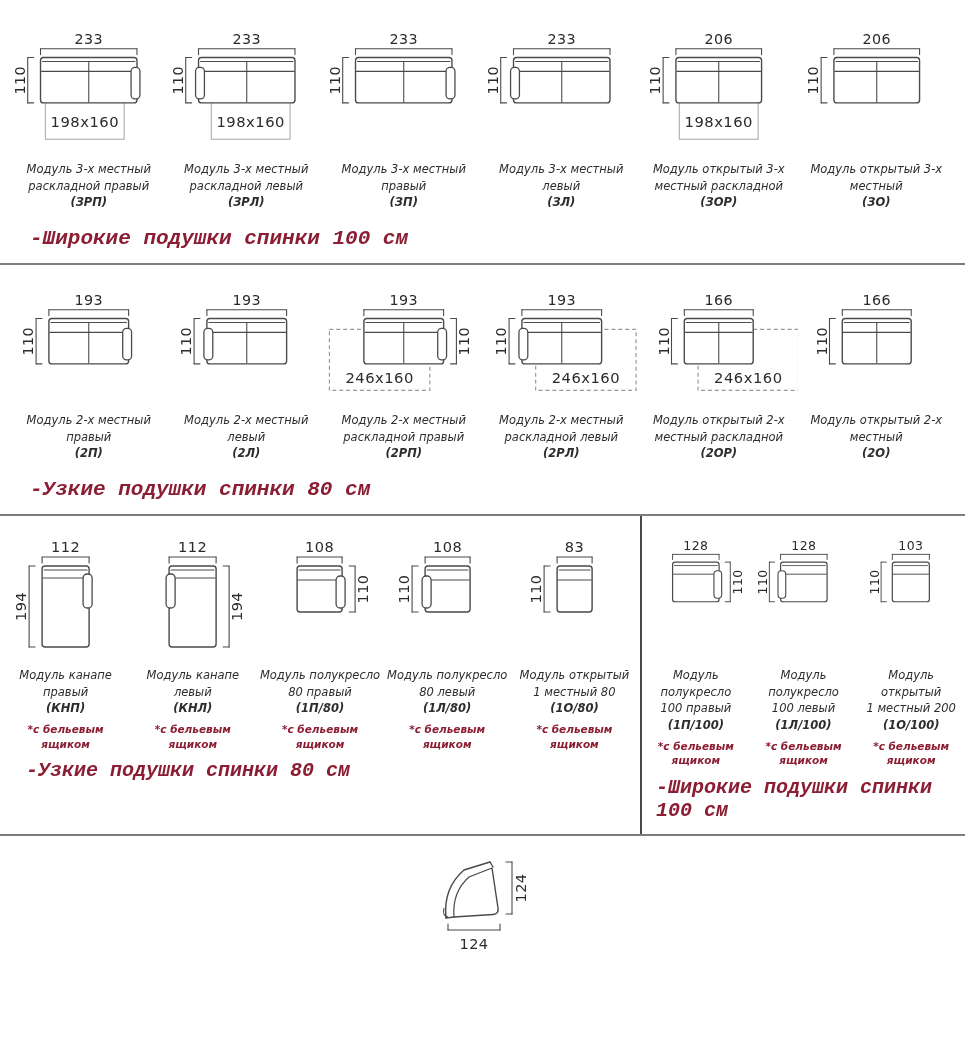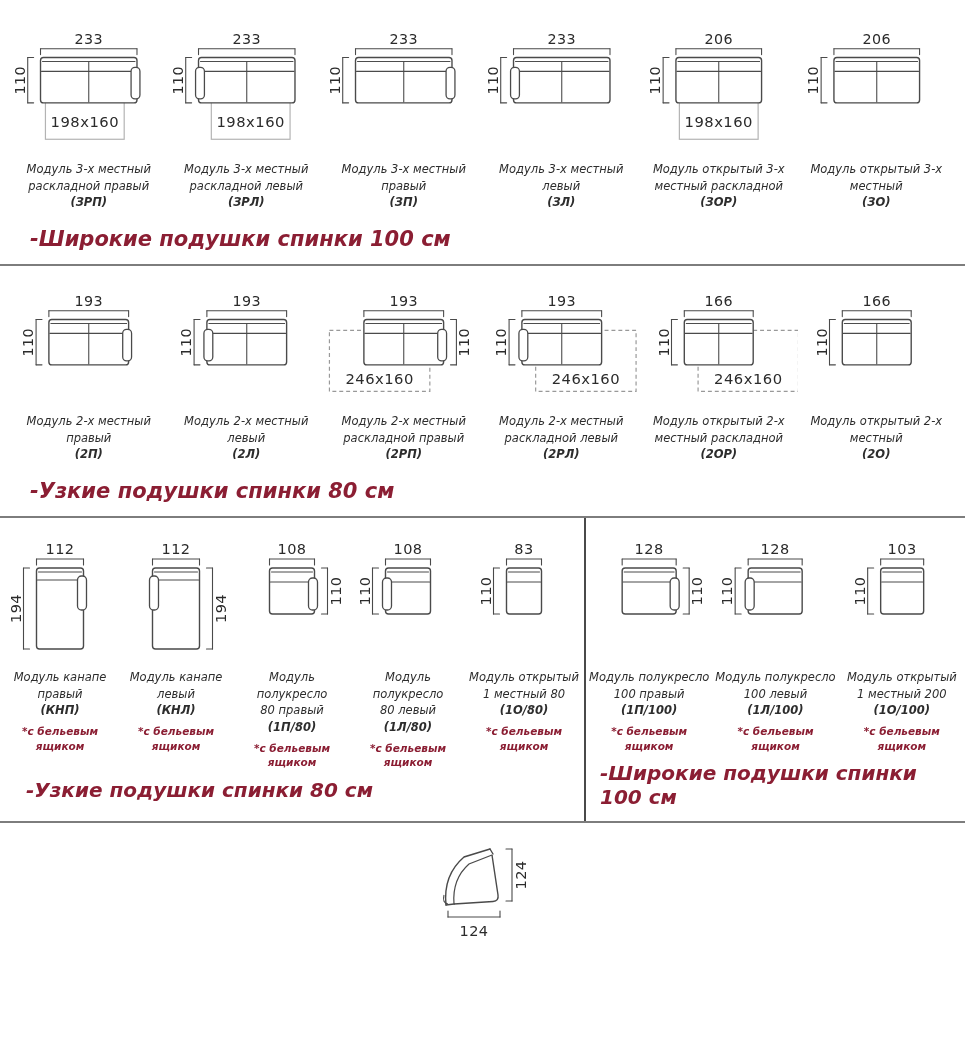--- a/index.html
+++ b/index.html
@@ -9,26 +9,26 @@
     color:var(--caption,#2d2d2d);
   }
   .page{width:965px;height:1041px;position:relative;}
   .mod-row{display:flex;align-items:flex-start;padding:0 10px;}
   .mod-cell{flex:1;display:flex;flex-direction:column;align-items:center;min-width:0;}
   .mod-cell svg{display:block;}
   svg text{font-family:"DejaVu Sans","Liberation Sans",sans-serif;}
   .caption{margin-top:17px;text-align:center;font-style:italic;font-size:11.5px;line-height:1.45;color:var(--caption,#2d2d2d);}
   .caption .code{font-weight:bold;}
   .note{margin-top:5px;text-align:center;font-style:italic;font-weight:bold;font-size:10.5px;line-height:1.4;color:var(--accent,#8b1e33);}
-  .hdr{color:var(--accent,#8b1e33);font-style:italic;font-weight:bold;font-size:21px;margin:16px 0 13px 30px;}
+  .hdr{color:var(--accent,#8b1e33);font-style:italic;font-weight:bold;font-size:21px;margin:16px 0 13px 30px;font-family:Liberation Mono, monospace;}
   .hdr-small{font-size:20px;margin:8px 0 12px 26px;}
   .g-right .hdr-small{margin-left:14px;}
   .divider{height:2px;background:var(--divider,#7d7d7d);}
   .split{display:flex;align-items:stretch;}
-  .g-left{width:584px;}
+  .g-left{width:640px;}
   .g-right{flex:1;border-left:2px solid var(--vline,#4a4a4a);}
   .g-left .mod-row{padding:0 2px;}
   .g-right .mod-row{padding:0 0;}
   .row-top-1{margin-top:30px;}
   .row-top-2{margin-top:26px;}
   .row-top-3{margin-top:22px;}
   .corner-sec{margin-top:14px;display:flex;flex-direction:column;align-items:center;}
 </style>
 </head>
 <body style="--accent: #8b1e33; --divider: #7d7d7d; --vline: #4a4a4a; --caption: #2d2d2d;">

